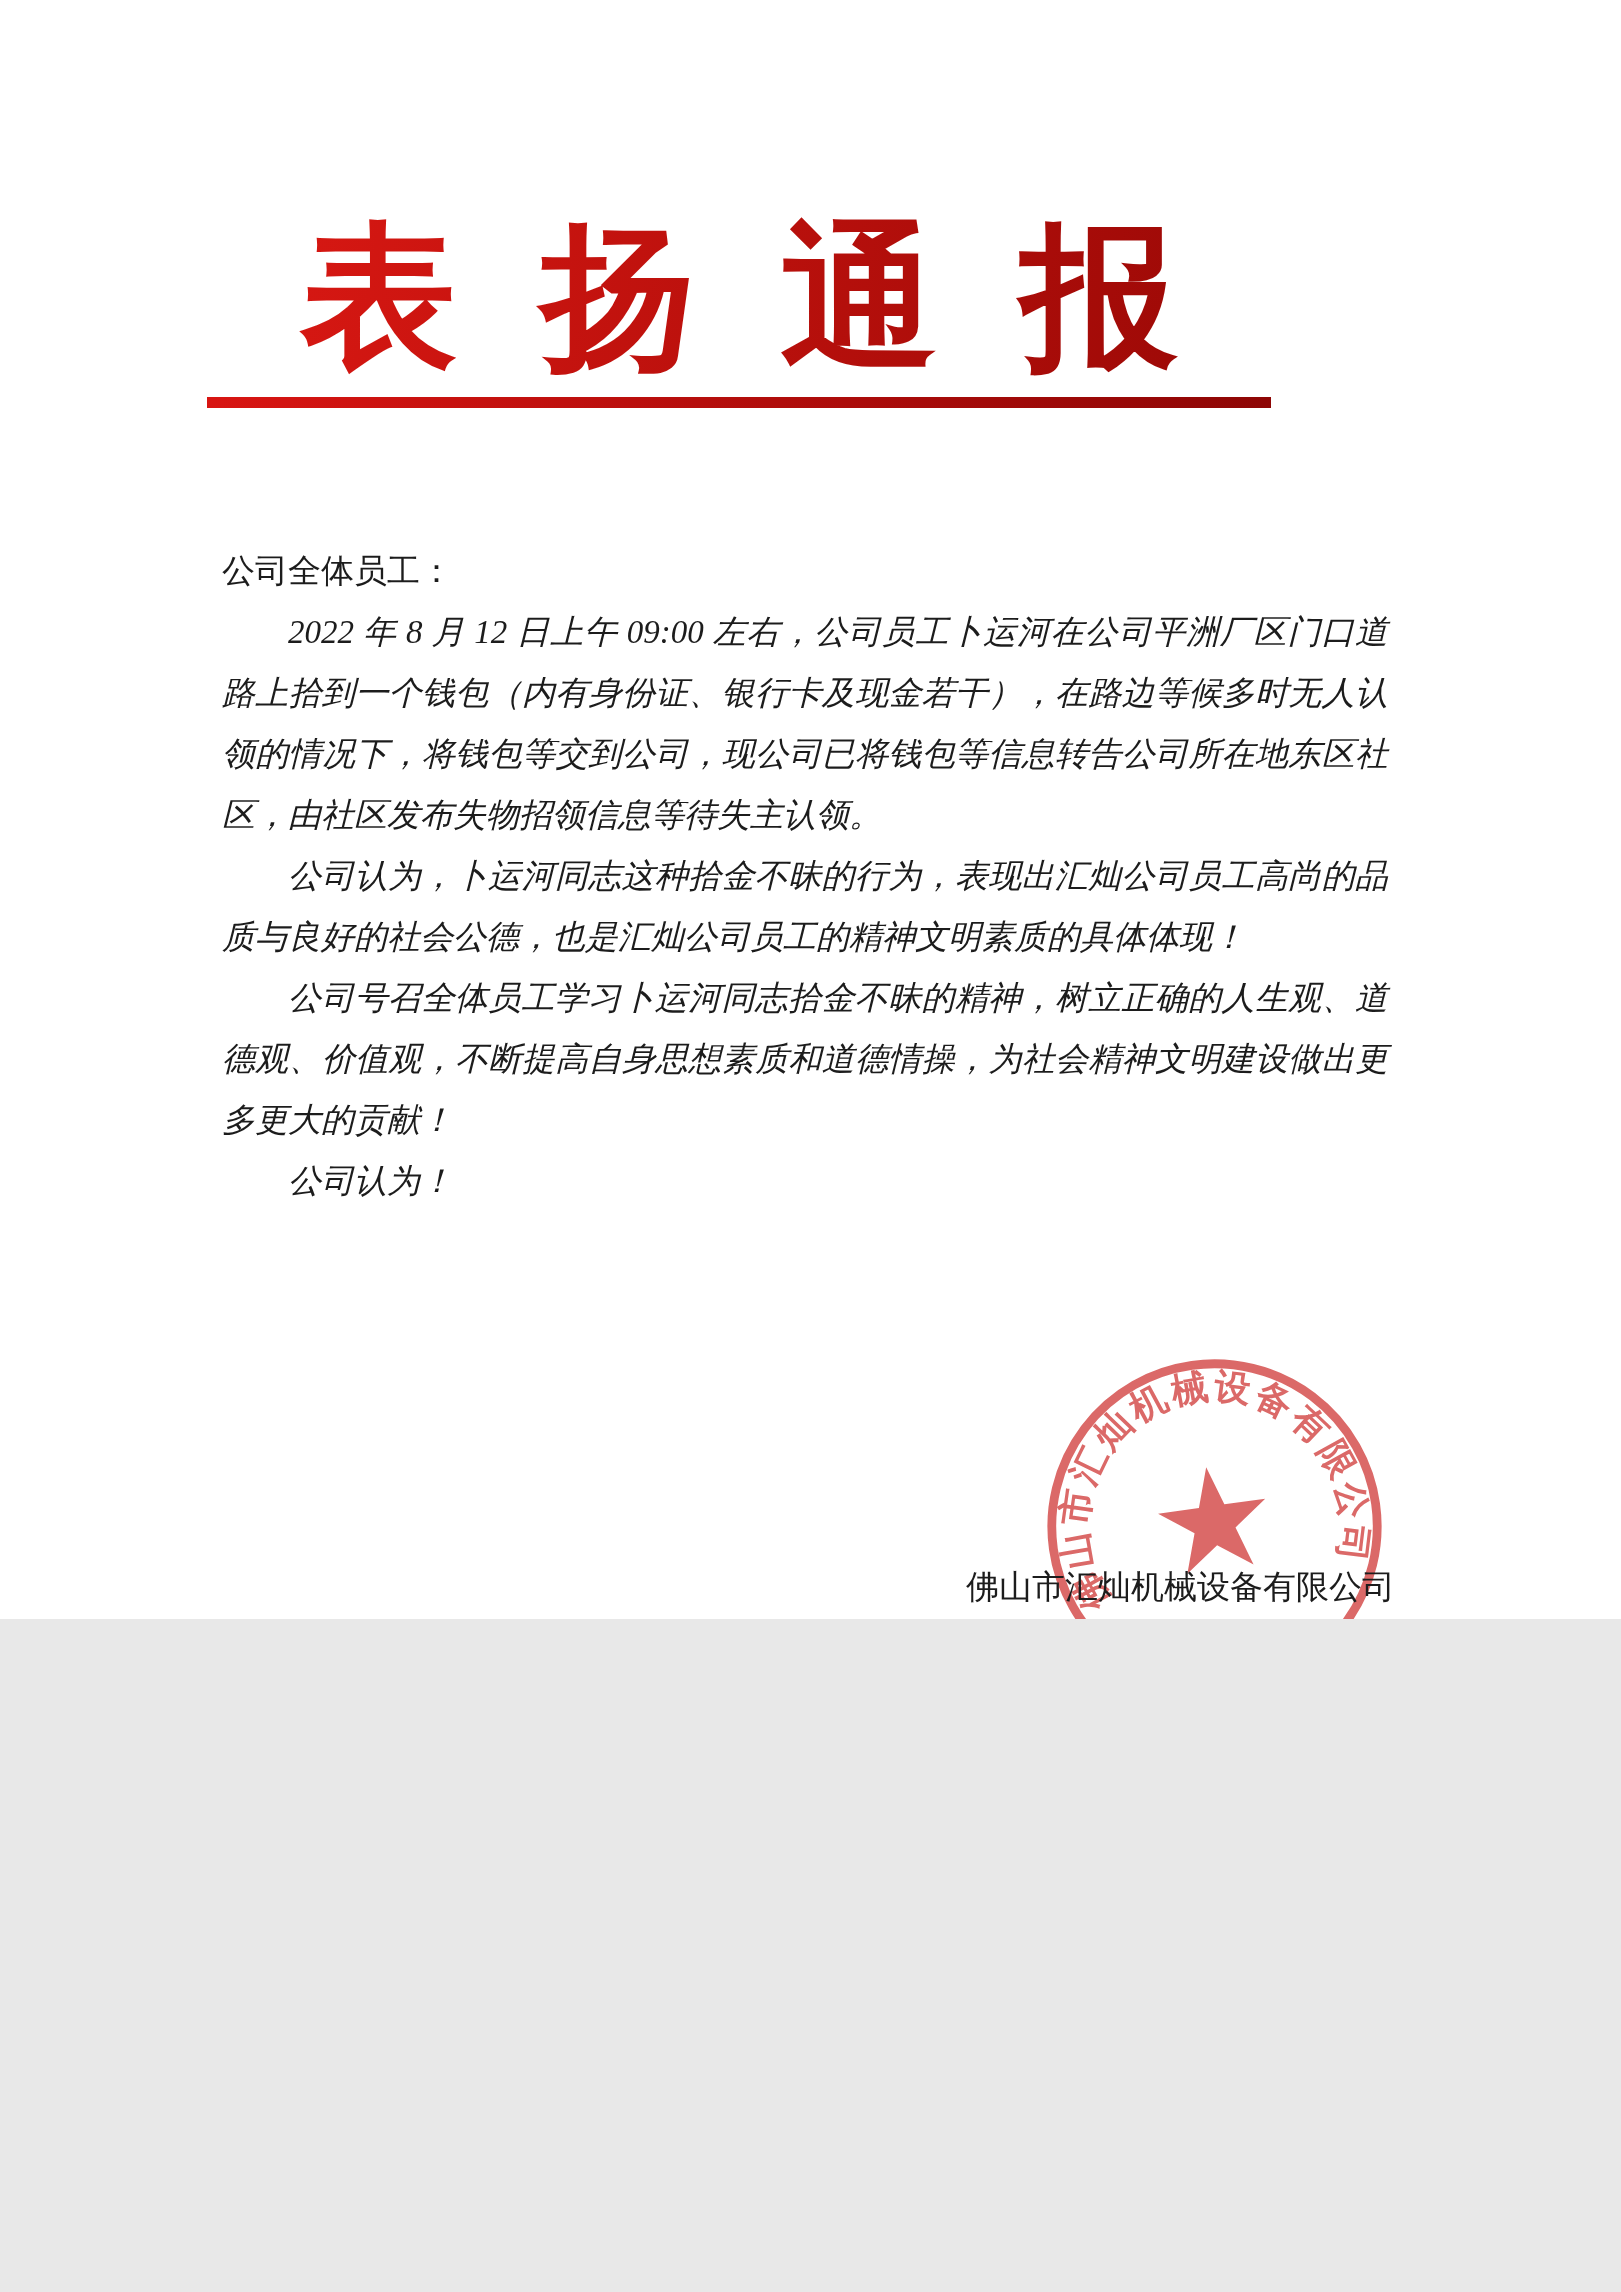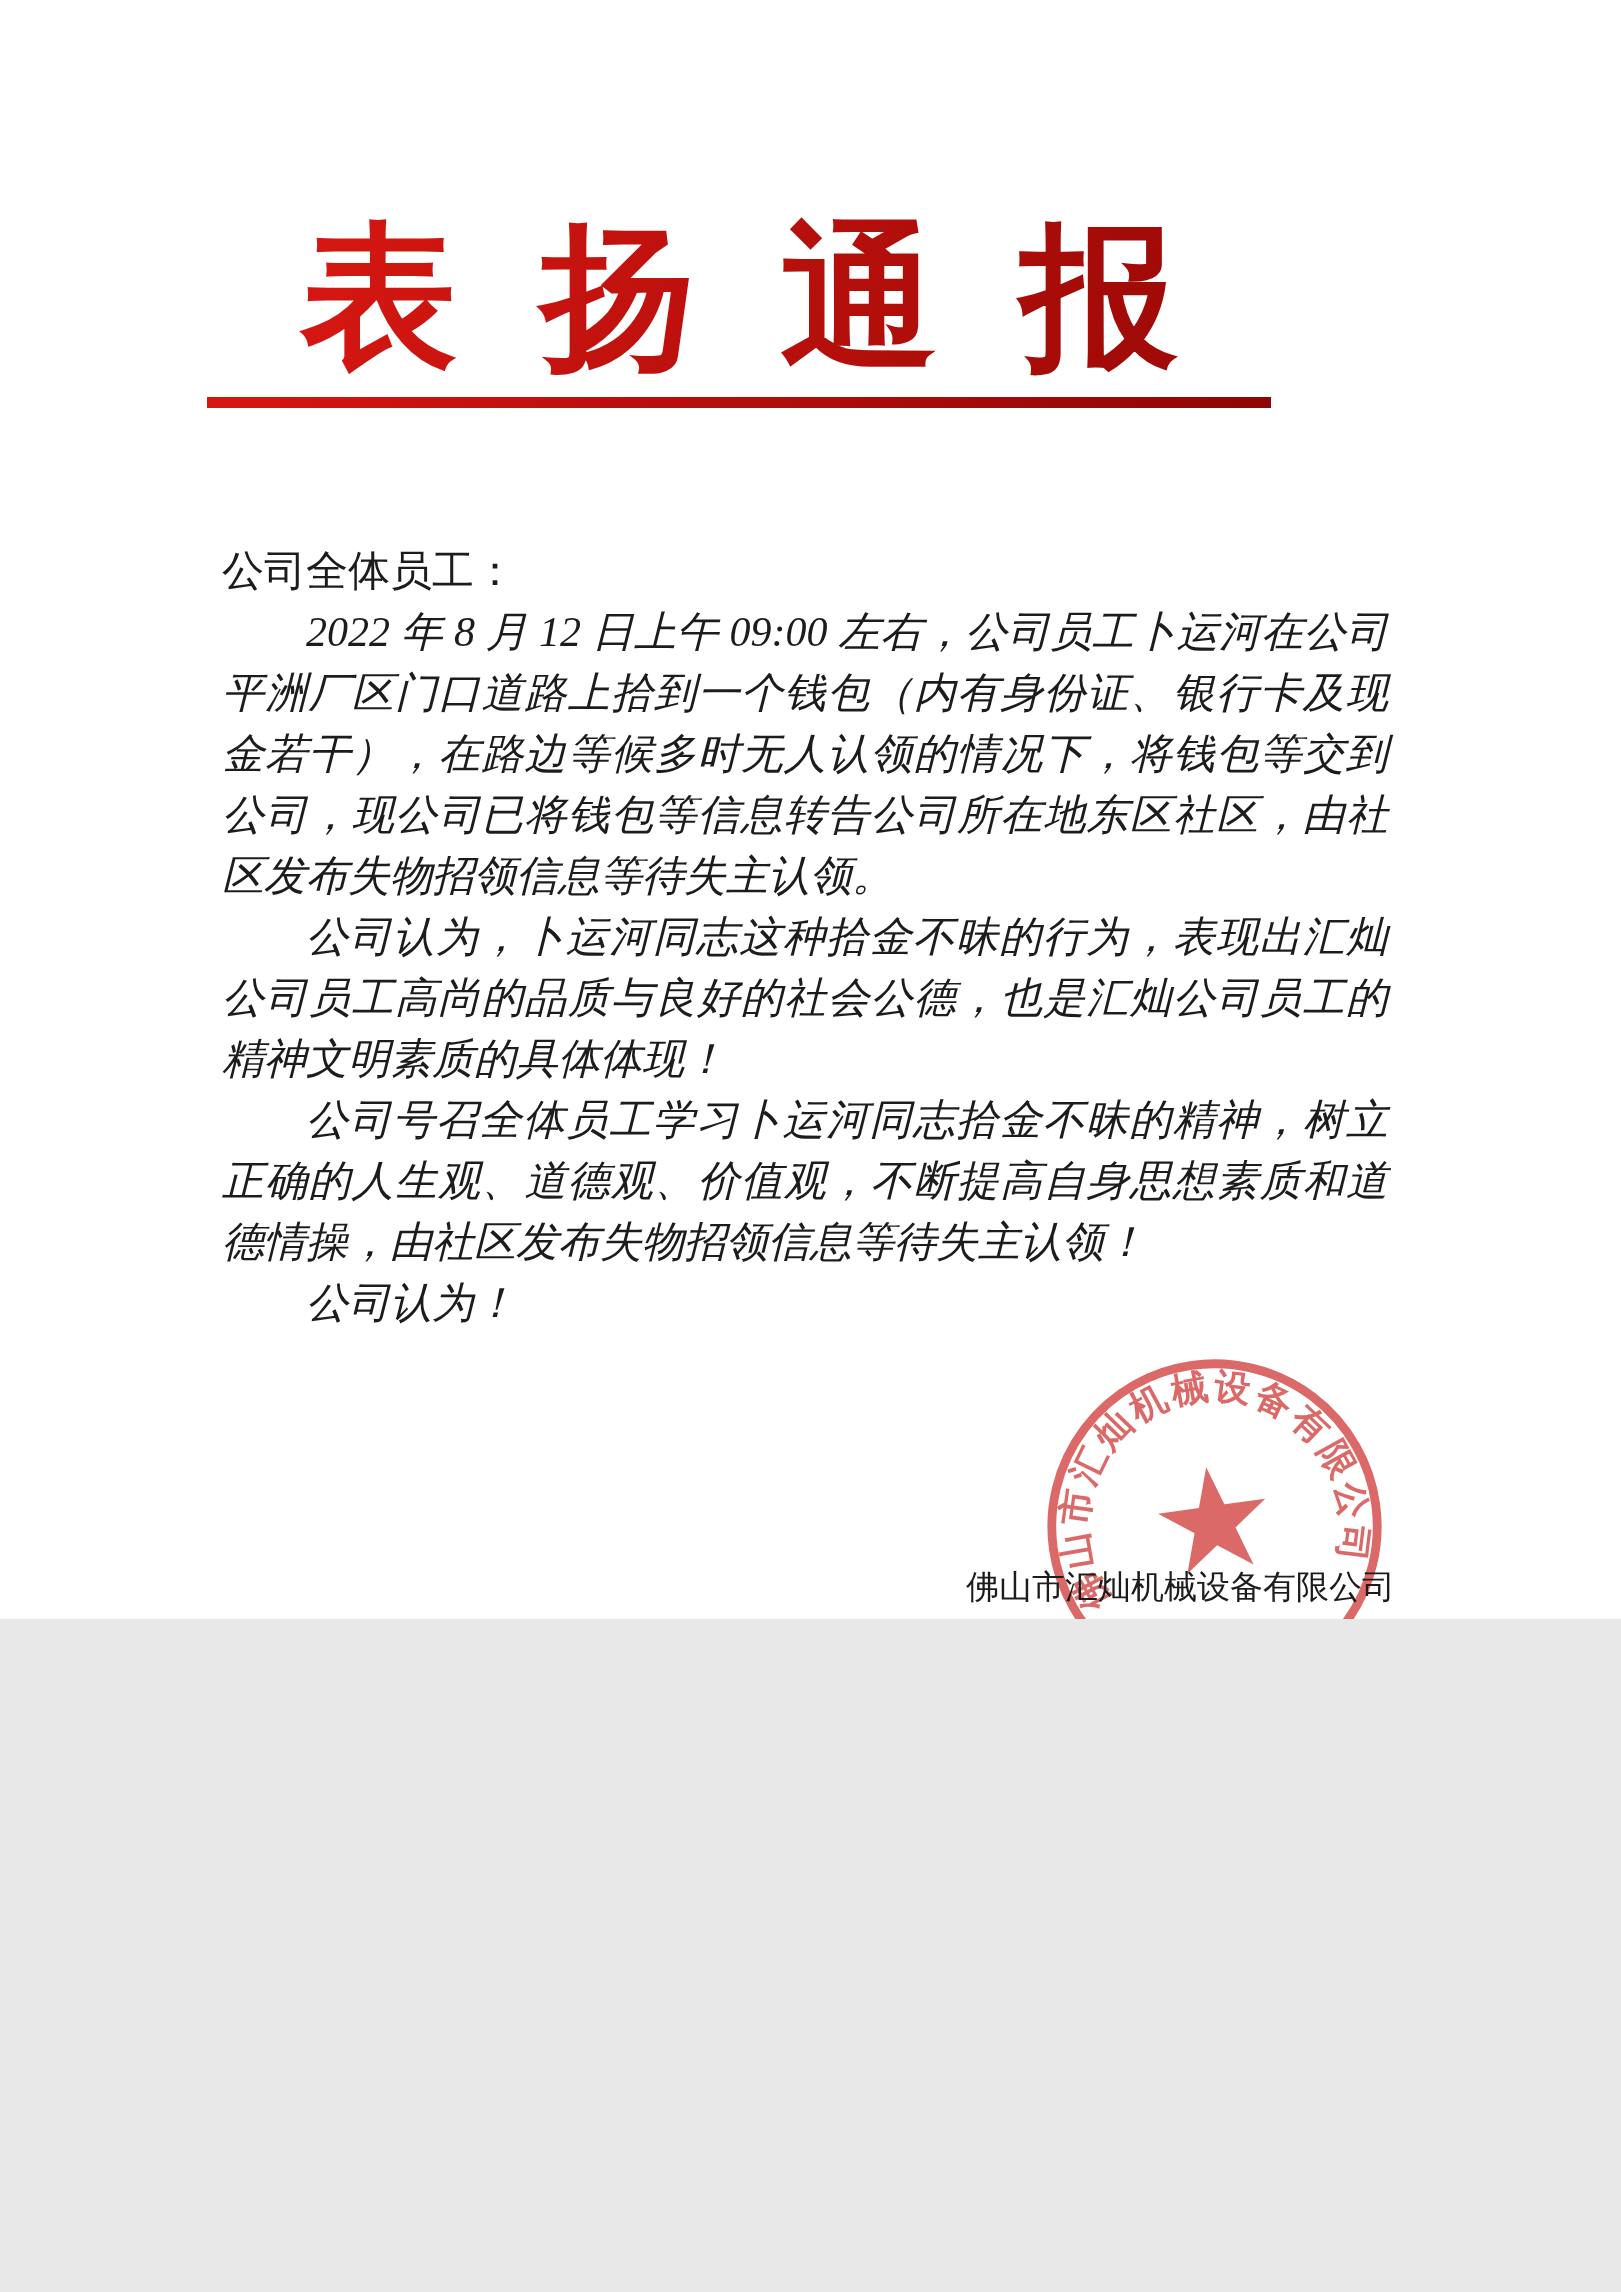--- a/index.html
+++ b/index.html
@@ -32,21 +32,21 @@
   }
   .title-rule {
     position:absolute; left:0; top:185px;
     width:1064px; height:10.8px;
     background:linear-gradient(90deg,#d81512,#8e0605);
   }
 
   
   .body-text {
     position:absolute; left:222px; top:541px; width:1166px;
-    font-size:42px; line-height:61px;
+    font-size:33px; line-height:61px;
     text-align:justify;
   }
   .body-text p { margin:0; }
   .para { text-indent:2em;font-style:italic; }
 
   
   .signature {
     position:absolute; left:0; top:1554px; width:1395px;
     text-align:right;
     font-size:33px; line-height:67px;
@@ -76,21 +76,21 @@
 
   <div class="title-block">
     <h1 class="doc-title">表扬通报</h1>
     <div class="title-rule"></div>
   </div>
 
   <div class="body-text">
     <p class="salutation">公司全体员工：</p>
     <p class="para">2022 年 8 月 12 日上午 09:00 左右，公司员工卜运河在公司平洲厂区门口道路上拾到一个钱包（内有身份证、银行卡及现金若干），在路边等候多时无人认领的情况下，将钱包等交到公司，现公司已将钱包等信息转告公司所在地东区社区，由社区发布失物招领信息等待失主认领。</p>
     <p class="para">公司认为，卜运河同志这种拾金不昧的行为，表现出汇灿公司员工高尚的品质与良好的社会公德，也是汇灿公司员工的精神文明素质的具体体现！</p>
-    <p class="para">公司号召全体员工学习卜运河同志拾金不昧的精神，树立正确的人生观、道德观、价值观，不断提高自身思想素质和道德情操，由社区发布失物招领信息等待失主认领！</p>
+    <p class="para">公司号召全体员工学习卜运河同志拾金不昧的精神，树立正确的人生观、道德观、价值观，不断提高自身思想素质和道德情操，为社会精神文明建设做出更多更大的贡献！</p>
     <p class="para">公司认为！</p>
   </div>
 
   <div class="seal">
     <svg viewBox="0 0 352 352" xmlns="http://www.w3.org/2000/svg">
       <defs>
         <path id="seal-name-arc" d="M 61.2 237 A 130 130 0 1 1 290.8 237" fill="none"></path>
         <path id="seal-number-arc" d="M 116.4 303.7 A 141 141 0 0 0 235.6 303.7" fill="none"></path>
       </defs>
       <circle cx="176" cy="176" r="166" fill="none" stroke="#d5504e" stroke-width="9"></circle>

